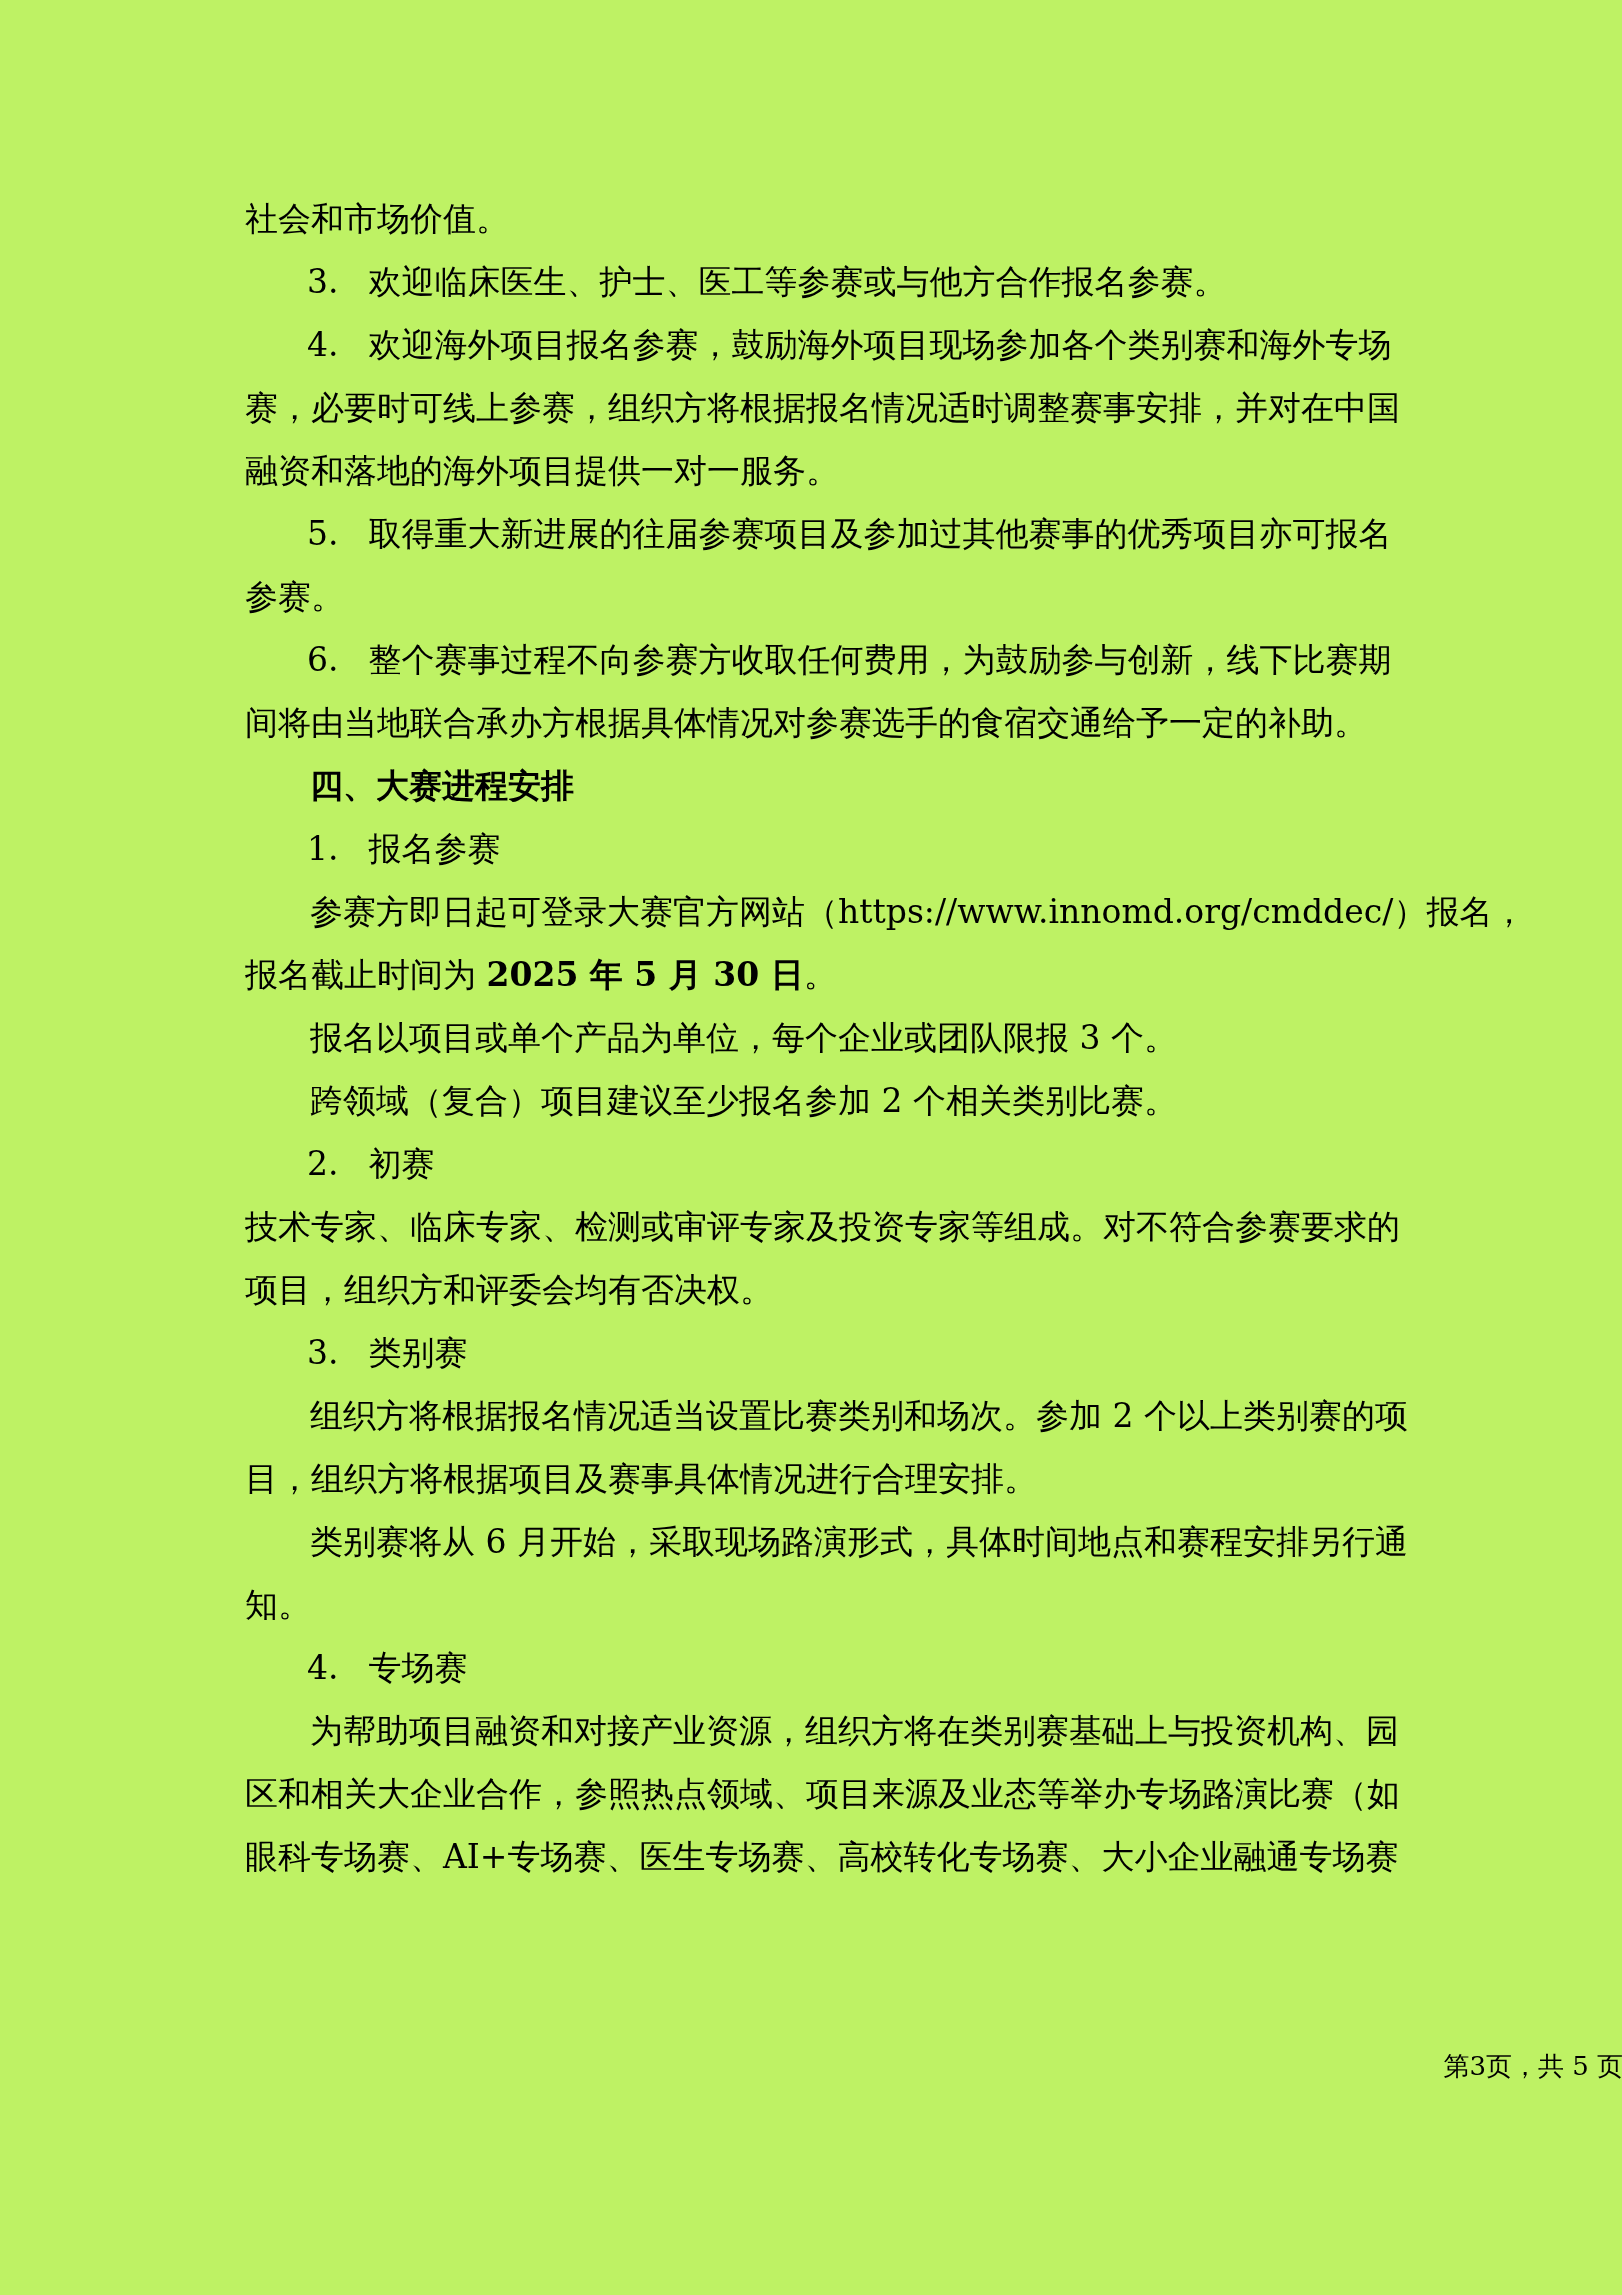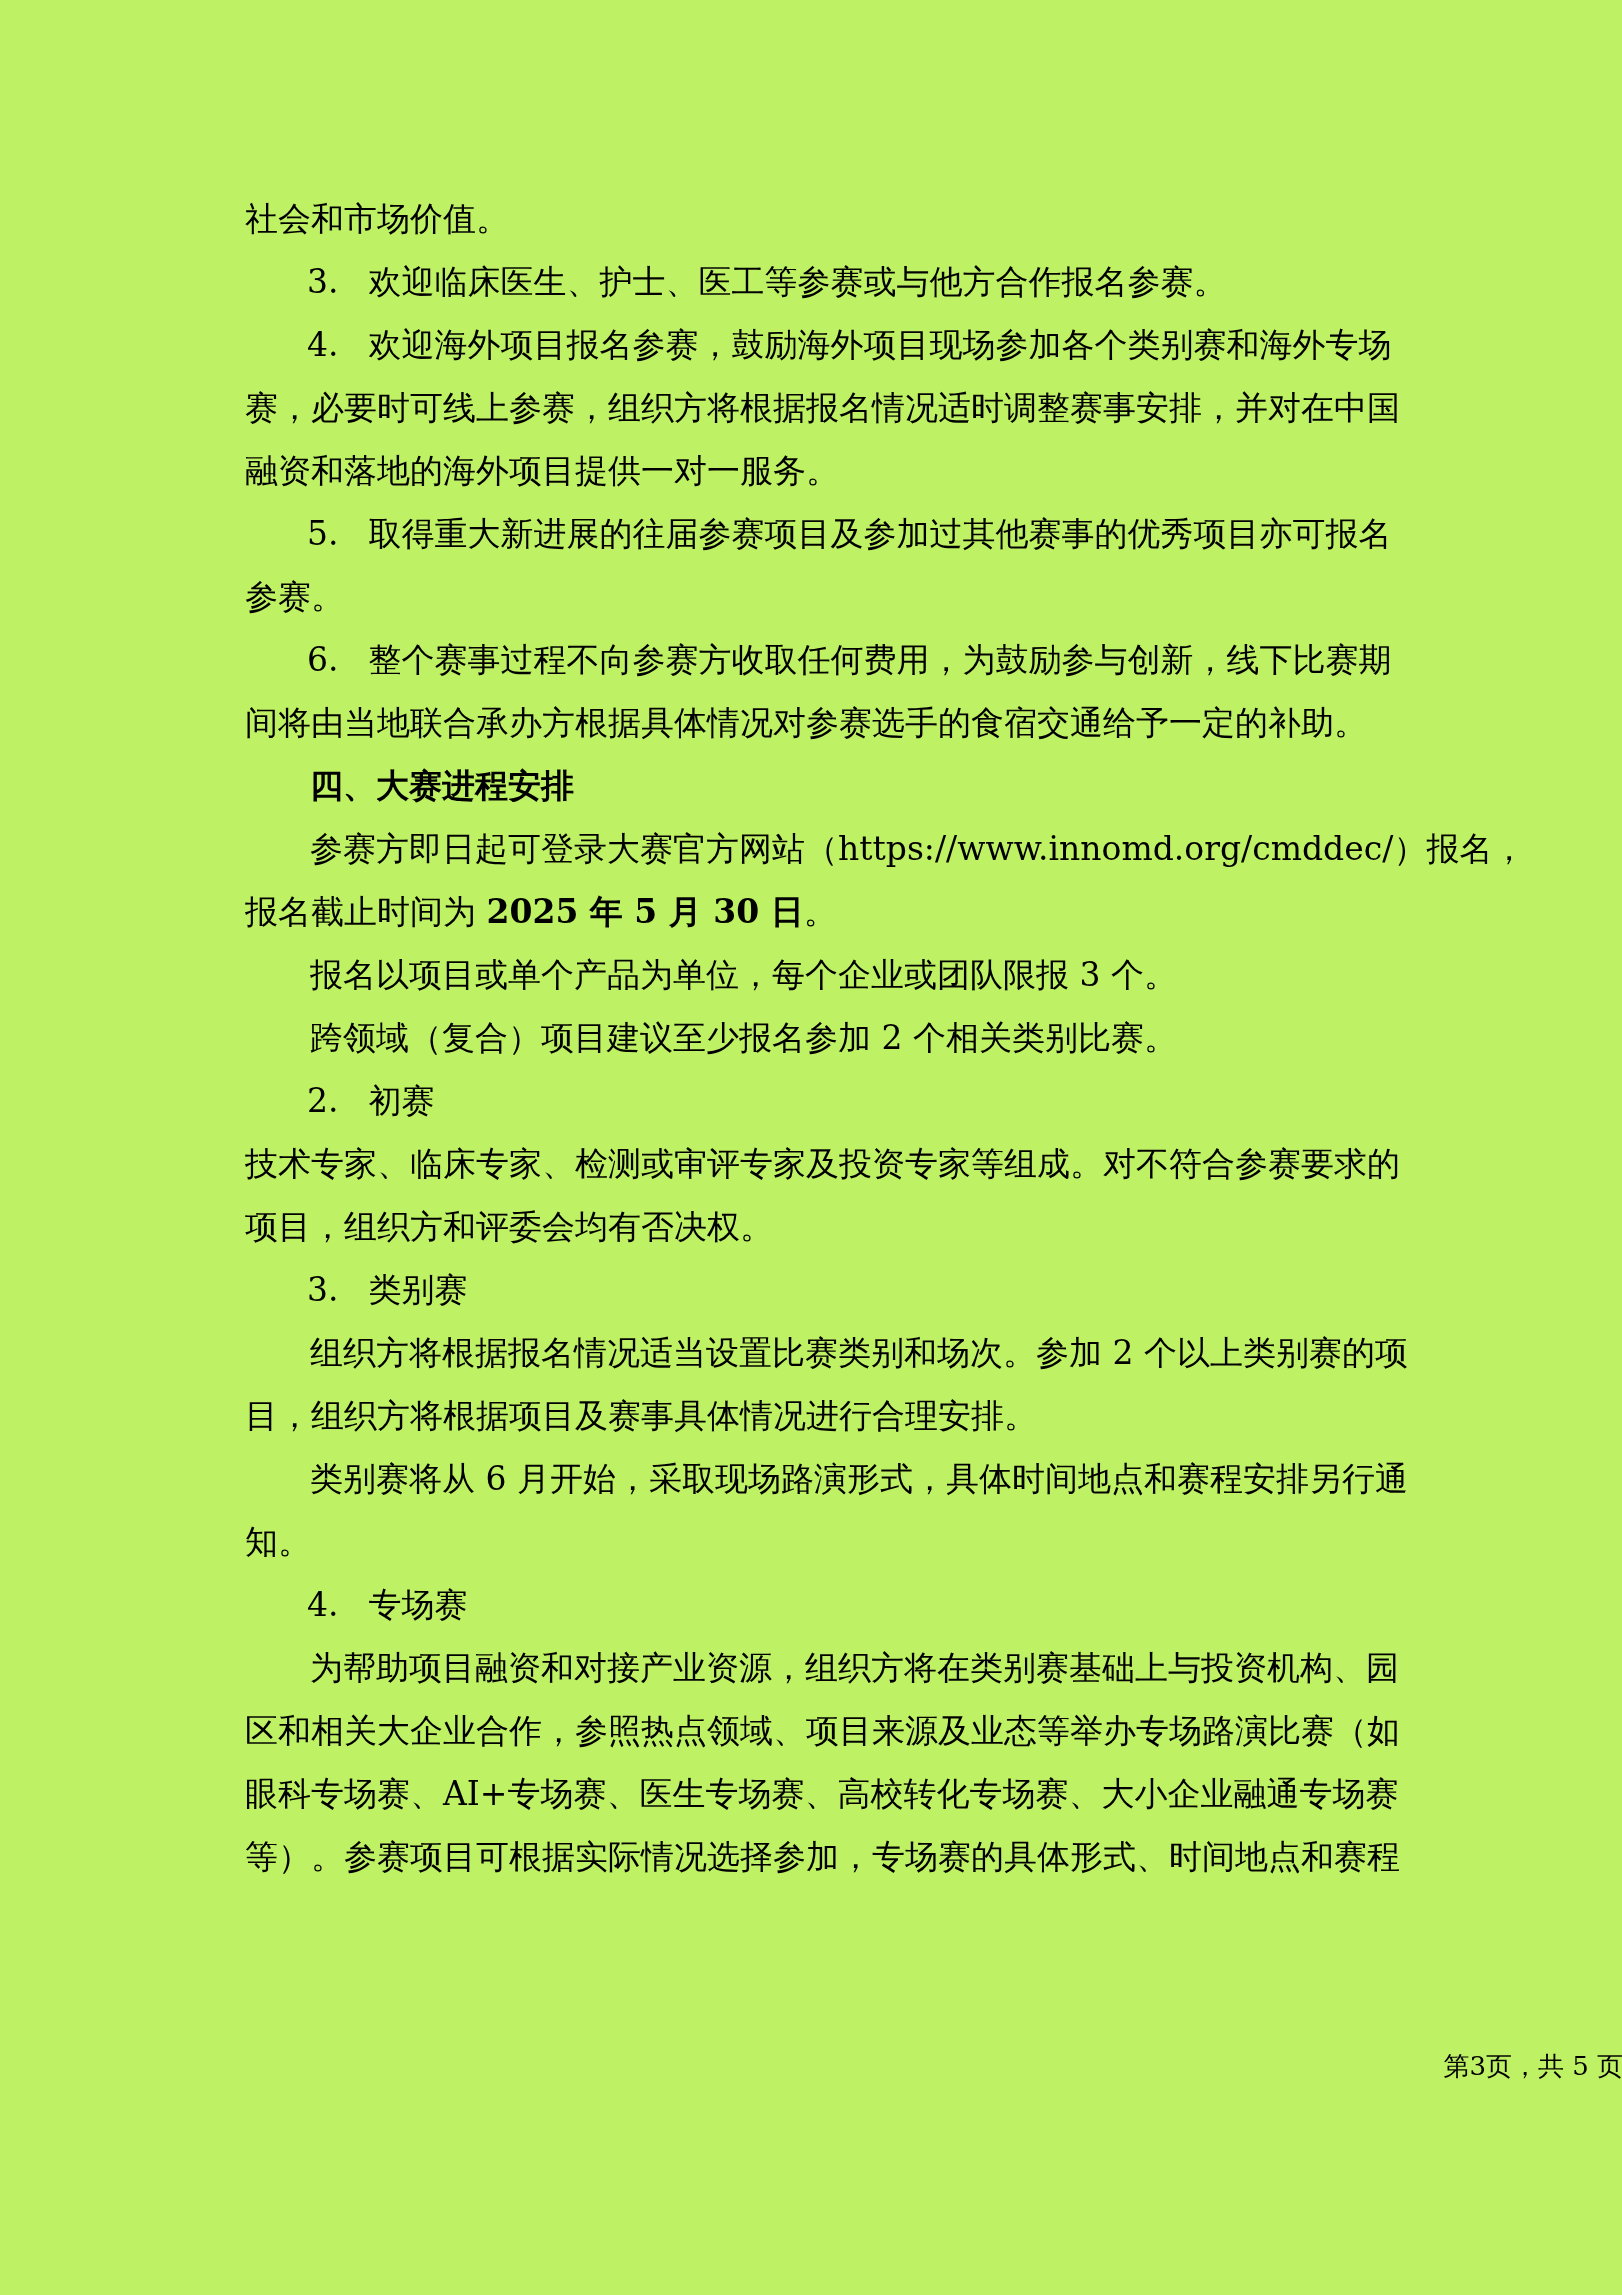--- a/index.html
+++ b/index.html
@@ -53,33 +53,33 @@
       <div class="line ind-none"><span class="">社会和市场价值。</span></div>
       <div class="line ind-list"><span class="num">3.</span><span class="gap"></span><span class="">欢迎临床医生、护士、医工等参赛或与他方合作报名参赛。</span></div>
       <div class="line ind-list full"><span class="num">4.</span><span class="gap"></span><span class="">欢迎海外项目报名参赛，鼓励海外项目现场参加各个类别赛和海外专场</span></div>
       <div class="line ind-none full"><span class="">赛，必要时可线上参赛，组织方将根据报名情况适时调整赛事安排，并对在中国</span></div>
       <div class="line ind-none"><span class="">融资和落地的海外项目提供一对一服务。</span></div>
       <div class="line ind-list full"><span class="num">5.</span><span class="gap"></span><span class="">取得重大新进展的往届参赛项目及参加过其他赛事的优秀项目亦可报名</span></div>
       <div class="line ind-none"><span class="">参赛。</span></div>
       <div class="line ind-list full"><span class="num">6.</span><span class="gap"></span><span class="">整个赛事过程不向参赛方收取任何费用，为鼓励参与创新，线下比赛期</span></div>
       <div class="line ind-none"><span class="">间将由当地联合承办方根据具体情况对参赛选手的食宿交通给予一定的补助。</span></div>
       <div class="line ind-para"><span class="bold">四、大赛进程安排</span></div>
+      <div class="line ind-list"><span class="num">1.</span><span class="gap"></span><span class="">报名参赛</span></div>
       <div class="line ind-para full"><span class="">参赛方即日起可登录大赛官方网站（https://www.innomd.org/cmddec/）报名，</span></div>
       <div class="line ind-none"><span class="">报名截止时间为 </span><span class="bold">2025 年 5 月 30 日</span><span class="">。</span></div>
       <div class="line ind-para"><span class="">报名以项目或单个产品为单位，每个企业或团队限报 3 个。</span></div>
       <div class="line ind-para"><span class="">跨领域（复合）项目建议至少报名参加 2 个相关类别比赛。</span></div>
       <div class="line ind-list"><span class="num">2.</span><span class="gap"></span><span class="">初赛</span></div>
       <div class="line ind-none full"><span class="">技术专家、临床专家、检测或审评专家及投资专家等组成。对不符合参赛要求的</span></div>
       <div class="line ind-none"><span class="">项目，组织方和评委会均有否决权。</span></div>
       <div class="line ind-list"><span class="num">3.</span><span class="gap"></span><span class="">类别赛</span></div>
       <div class="line ind-para full"><span class="">组织方将根据报名情况适当设置比赛类别和场次。参加 2 个以上类别赛的项</span></div>
       <div class="line ind-none"><span class="">目，组织方将根据项目及赛事具体情况进行合理安排。</span></div>
       <div class="line ind-para full"><span class="">类别赛将从 6 月开始，采取现场路演形式，具体时间地点和赛程安排另行通</span></div>
       <div class="line ind-none"><span class="">知。</span></div>
       <div class="line ind-list"><span class="num">4.</span><span class="gap"></span><span class="">专场赛</span></div>
       <div class="line ind-para full"><span class="">为帮助项目融资和对接产业资源，组织方将在类别赛基础上与投资机构、园</span></div>
       <div class="line ind-none full"><span class="">区和相关大企业合作，参照热点领域、项目来源及业态等举办专场路演比赛（如</span></div>
       <div class="line ind-none full"><span class="">眼科专场赛、AI+专场赛、医生专场赛、高校转化专场赛、大小企业融通专场赛</span></div>
-      <div class="line ind-none full"><span class="">等）。参赛项目可根据实际情况选择参加，专场赛的具体形式、时间地点和赛程</span></div>
     </div>
   <div class="footer">第3页，共 5 页</div>
 </div>
 
 
 </body></html>

